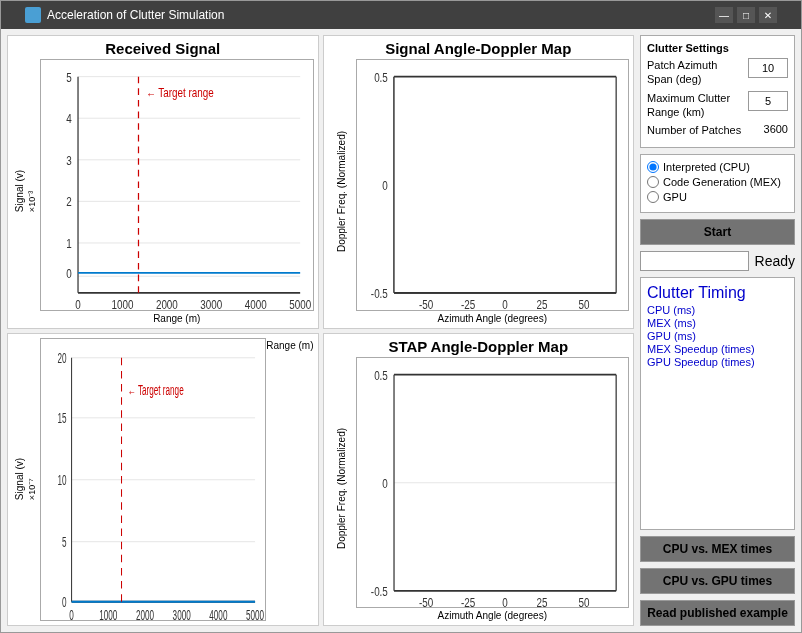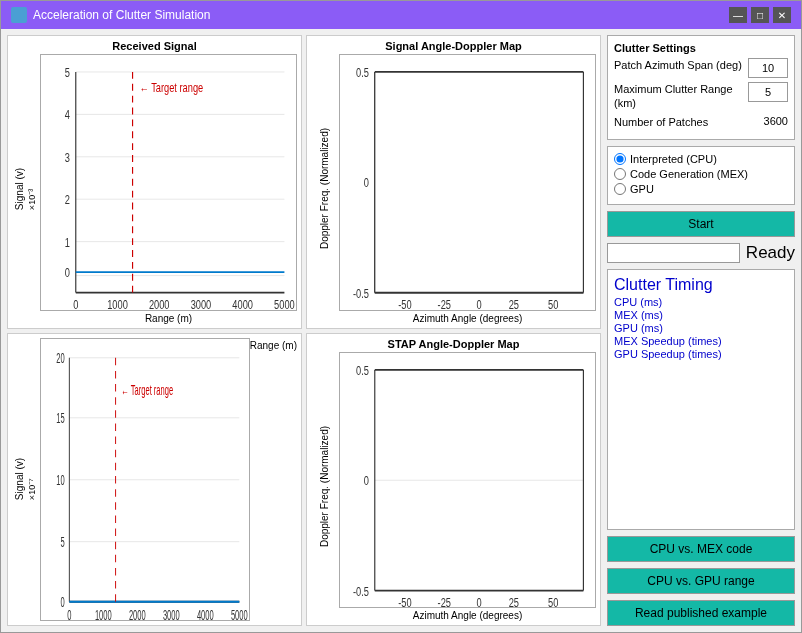--- a/index.html
+++ b/index.html
@@ -13,25 +13,25 @@
     }
     .window {
       width: 802px;
       height: 633px;
       background: #f0f0f0;
       border: 1px solid #999;
       display: flex;
       flex-direction: column;
     }
     .title-bar {
-      background: #8b5cf6;
+      background: #404040;
       color: white;
       display: flex;
       align-items: center;
-      padding: 4px 10px;
+      padding: 4px 24px;
       height: 28px;
       flex-shrink: 0;
     }
     .title-bar-icon {
       width: 16px;
       height: 16px;
       margin-right: 6px;
       background: #4a9fd4;
       border-radius: 2px;
       flex-shrink: 0;
@@ -73,21 +73,21 @@
       background: white;
       border: 1px solid #ccc;
       padding: 4px;
       position: relative;
       display: flex;
       flex-direction: column;
     }
     .plot-title {
       text-align: center;
       font-weight: bold;
-      font-size: 11px;
+      font-size: 15px;
       margin-bottom: 2px;
     }
     .plot-area {
       flex: 1;
       position: relative;
       border: 1px solid #aaa;
       background: white;
       overflow: hidden;
     }
     svg.plot-svg {
@@ -110,21 +110,21 @@
       align-items: center;
       justify-content: center;
       flex-shrink: 0;
     }
     .plot-ylabel-text {
       font-size: 10px;
       transform: rotate(-90deg);
       white-space: nowrap;
     }
     .right-panel {
-      width: 188px;
+      width: 155px;
       flex-shrink: 0;
       display: flex;
       flex-direction: column;
       gap: 6px;
     }
     .panel-section {
       border: 1px solid #aaa;
       background: white;
       padding: 6px;
     }
@@ -162,41 +162,42 @@
       align-items: center;
       gap: 4px;
       margin-bottom: 3px;
       font-size: 11px;
     }
     .radio-input {
       width: 12px;
       height: 12px;
     }
     .btn-main {
-      background: #14b8a6;
+      background: #737373;
       border: 1px solid #999;
       padding: 5px;
       text-align: center;
       font-size: 12px;
       cursor: pointer;
       width: 100%;
+      font-weight: bold;
     }
     .status-row {
       display: flex;
       align-items: center;
       gap: 6px;
     }
     .status-bar {
       flex: 1;
       height: 20px;
       border: 1px solid #999;
       background: white;
     }
     .status-label {
-      font-size: 17px;
+      font-size: 14px;
     }
     .timing-section {
       flex: 1;
     }
     .timing-label {
       font-size: 16px;
       color: #0000cc;
       font-weight: normal;
       margin-bottom: 2px;
     }
@@ -435,20 +436,20 @@
 
       <div class="panel-section timing-section">
         <div class="timing-label">Clutter Timing</div>
         <div class="timing-row">CPU (ms)</div>
         <div class="timing-row">MEX (ms)</div>
         <div class="timing-row">GPU (ms)</div>
         <div class="timing-row">MEX Speedup (times)</div>
         <div class="timing-row">GPU Speedup (times)</div>
       </div>
 
-      <button class="btn-main">CPU vs. MEX code</button>
-      <button class="btn-main">CPU vs. GPU range</button>
+      <button class="btn-main">CPU vs. MEX times</button>
+      <button class="btn-main">CPU vs. GPU times</button>
       <button class="btn-main">Read published example</button>
 
     </div>
 
   </div>
 </div>
 
 </body></html>

